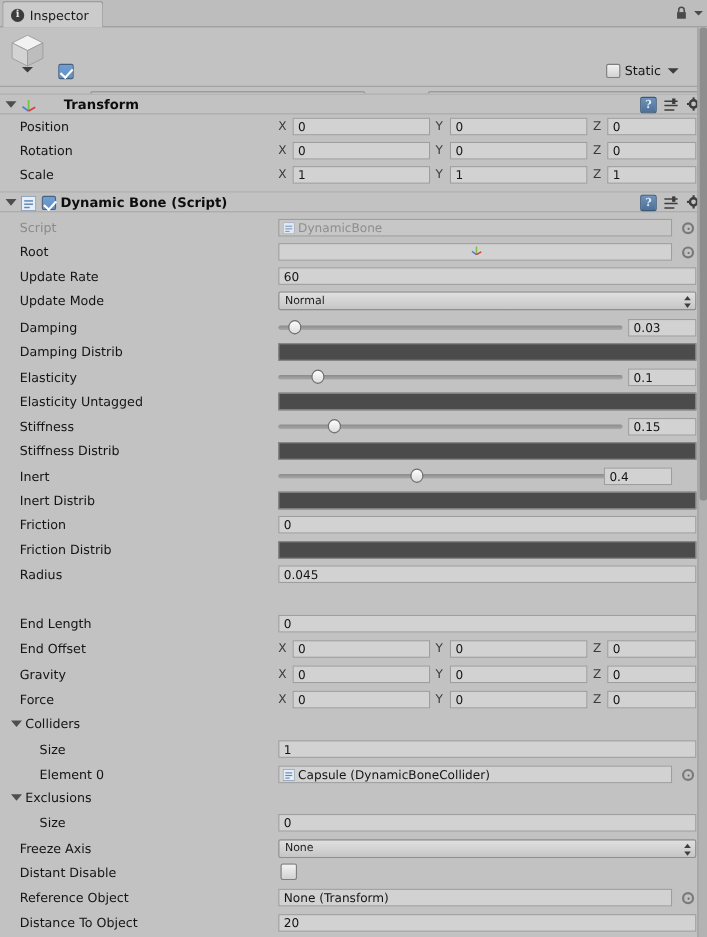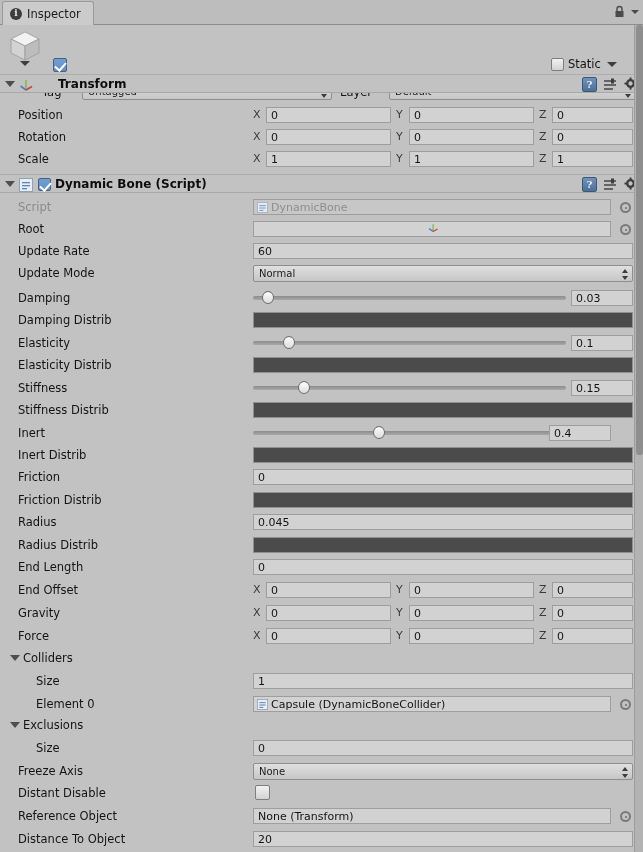--- a/index.html
+++ b/index.html
@@ -263,21 +263,21 @@
       <div class="popup" style="left:389px; top:1px; width:247px;">
         <span>Default</span>
         <span class="updown">
             <i class="u"></i>
             <i class="d"></i>
           </span>
       </div>
     </div>
   </div>
 
-  <div class="comp-header" style="top:74px;">
+  <div class="comp-header" style="top:85px;">
     <div class="foldout"></div>
     <svg style="position:absolute;left:19px;top:2px;width:15px;height:15px;" viewBox="0 0 15 15">
       <line x1="7" y1="13" x2="7" y2="3" stroke="#7ac143" stroke-width="1.6"></line>
       <line x1="7" y1="13" x2="1.5" y2="9" stroke="#4a7fd4" stroke-width="1.6"></line>
       <line x1="7" y1="13" x2="13" y2="9.5" stroke="#d2403a" stroke-width="1.6"></line>
     </svg>
     <span class="comp-title" style="left:58px;">Transform</span>
     <div class="hdr-icons">
       <span class="ico ico-help">?</span>
       <svg class="ico" viewBox="0 0 15 15">
@@ -444,21 +444,21 @@
     <div class="slider" style="left:253px; width:313px;">
       <div class="track"></div>
       <div class="knob" style="left:36px;"></div>
     </div>
     <div class="field" style="left:571px; width:62px;">
         <span>0.1</span>
       </div>
   </div>
 
   <div class="row" style="top:354px;">
-    <span class="lbl" style="left:18px;">Elasticity Distrib</span>
+    <span class="lbl" style="left:18px;">Elasticity Untagged</span>
     <div class="curvebar" style="left:253px; width:380px;"></div>
   </div>
 
   <div class="row" style="top:377px;">
     <span class="lbl" style="left:18px;">Stiffness</span>
     <div class="slider" style="left:253px; width:313px;">
       <div class="track"></div>
       <div class="knob" style="left:51px;"></div>
     </div>
     <div class="field" style="left:571px; width:62px;">
@@ -499,24 +499,20 @@
     <div class="curvebar" style="left:253px; width:380px;"></div>
   </div>
 
   <div class="row" style="top:511px;">
     <span class="lbl" style="left:18px;">Radius</span>
     <div class="field" style="left:253px; width:380px;">
         <span>0.045</span>
       </div>
   </div>
 
-  <div class="row" style="top:534px;">
-    <span class="lbl" style="left:18px;">Radius Distrib</span>
-    <div class="curvebar" style="left:253px; width:380px;"></div>
-  </div>
 
   <div class="row" style="top:556px;">
     <span class="lbl" style="left:18px;">End Length</span>
     <div class="field" style="left:253px; width:380px;">
         <span>0</span>
       </div>
   </div>
 
   <div class="row" style="top:579px;">
     <span class="lbl" style="left:18px;">End Offset</span>

